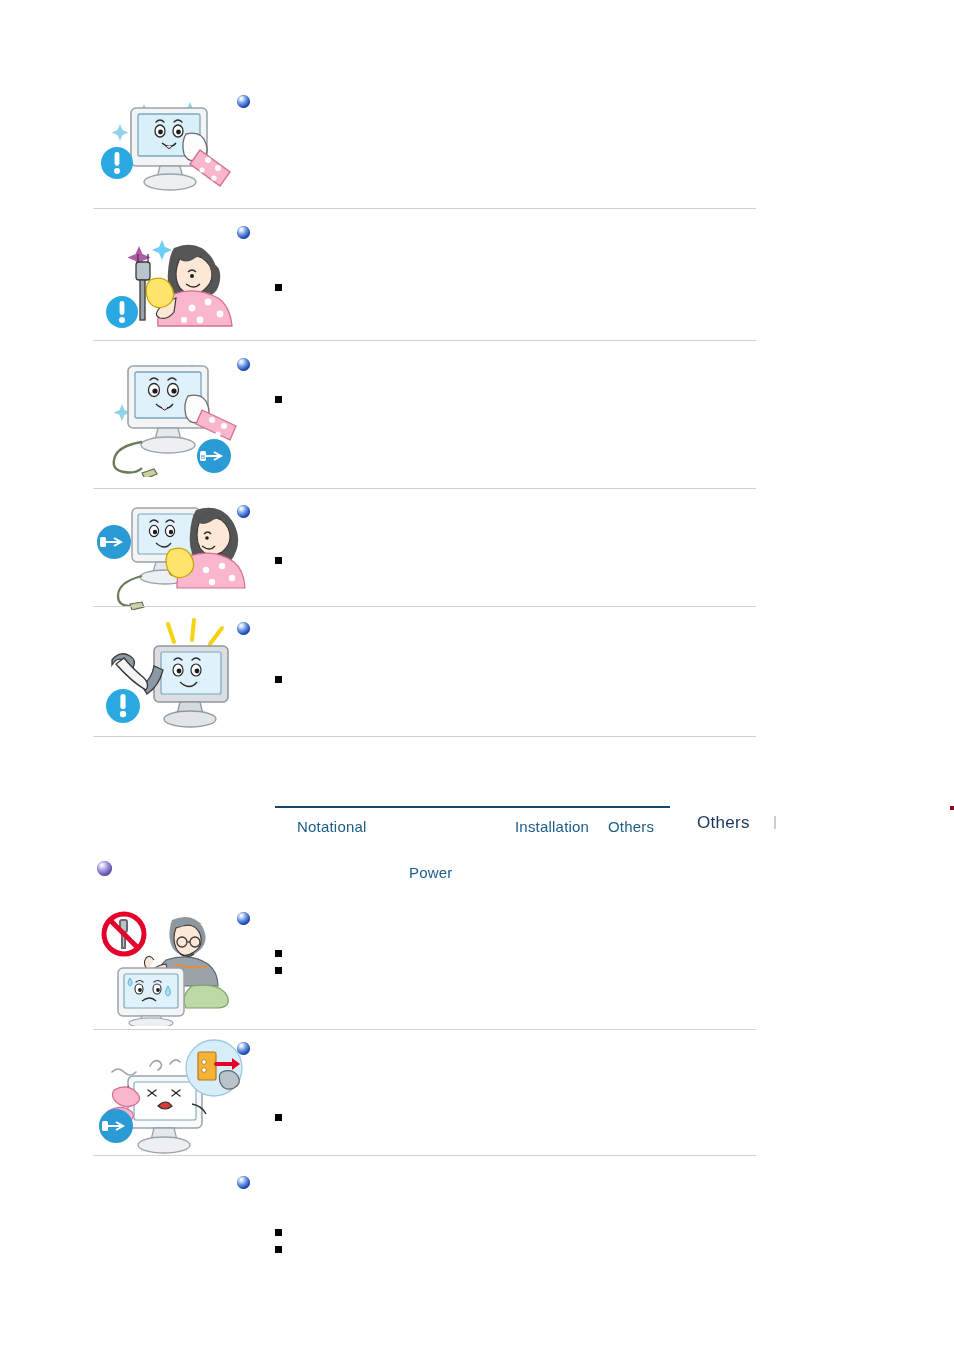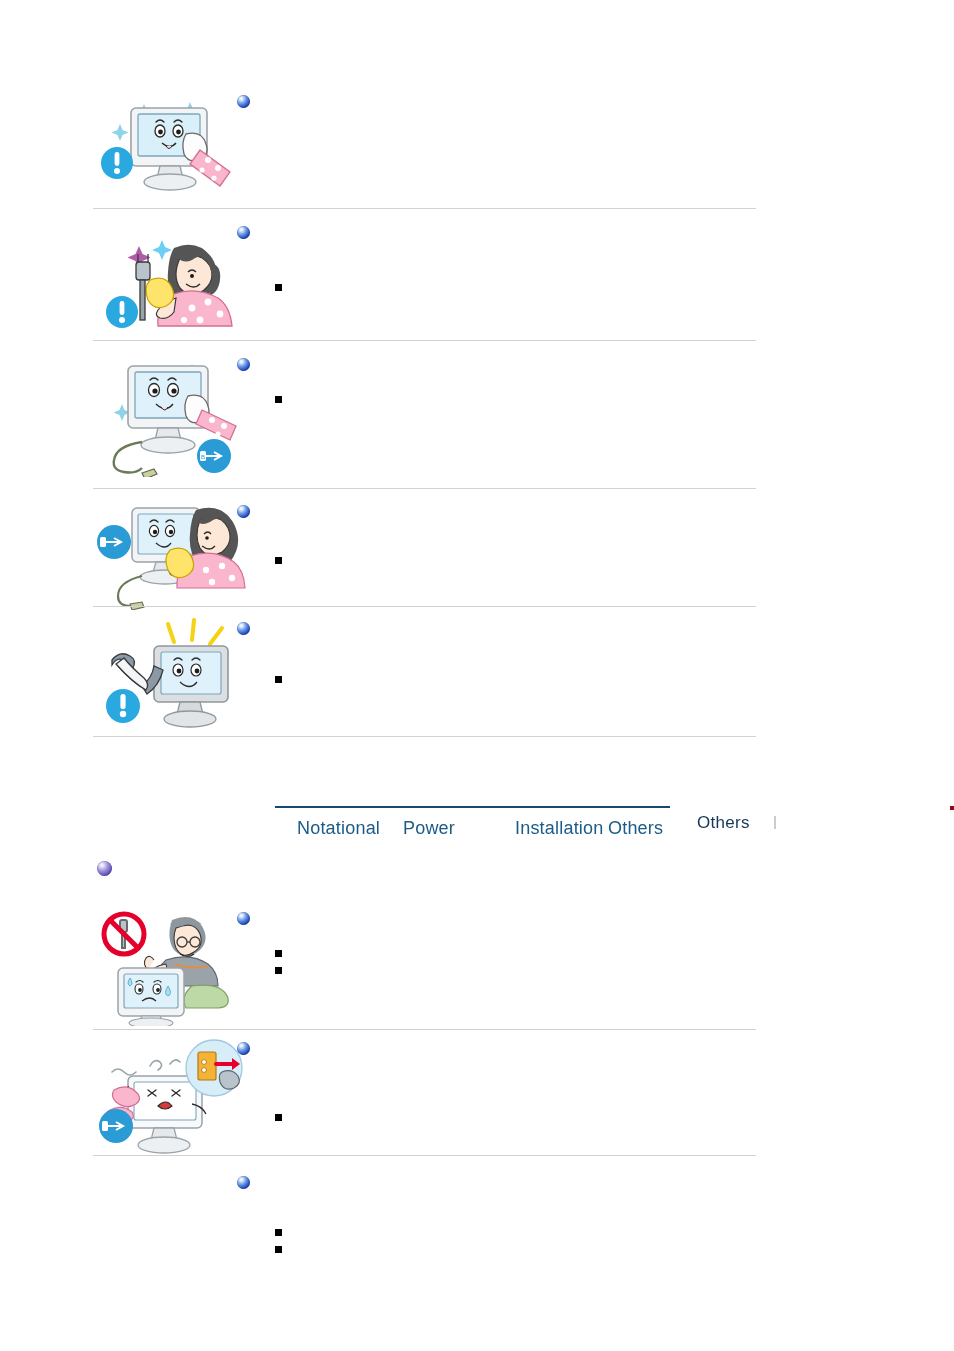--- a/index.html
+++ b/index.html
@@ -44,21 +44,21 @@
   .tabbar .rule{
     position:absolute;left:0;top:0;width:395px;height:2px;background:#16496b;
   }
   .tabbar .rule-active{
     position:absolute;left:675px;top:0;width:100px;height:4px;background:#8e0b20;
   }
   .tabbar .tick{
     position:absolute;left:0px;top:10px;width:2px;height:13px;background:#c8cdd2;
   }
   .tab{
-    position:absolute;top:12px;color:#1b5b87;font-size:18px;
+    position:absolute;top:12px;color:#1b5b87;font-size:15px;
     letter-spacing:.2px;white-space:nowrap;cursor:pointer;
   }
   .tab.active{
     color:#16365c;font-size:17px;top:7px;letter-spacing:.3px;
   }
 
   
   .ill{position:absolute;}
   .ill svg{display:block;}
 </style>
@@ -309,21 +309,21 @@
   <div class="txt head" style="left:260px;top:620px;width:490px;"></div>
   <span class="dot" style="left:275px;top:676px;"></span>
   <div class="txt" style="left:292px;top:671px;width:458px;"></div>
   <div class="divider" style="top:736px;"></div>
 
   <div class="tabbar">
     <div class="rule"></div>
     <div class="rule-active"></div>
     <div class="tick" style="left:499px;"></div>
     <div class="tab" style="left:22px;">Notational</div>
-    <div class="tab" style="left:128px;">Power</div>
+    <div class="tab" style="left:134px;margin-top:46px;">Power</div>
     <div class="tab" style="left:240px;">Installation</div>
     <div class="tab" style="left:333px;">Others</div>
     <div class="tab active" style="left:422px;">Others</div>
   </div>
 
   <span class="sphere violet" style="left:97px;top:861px;"></span>
   <div class="txt head" style="left:120px;top:858px;width:630px;"></div>
 
   <div class="ill" style="left:96px;top:908px;">
     <svg width="150" height="118" viewBox="0 0 150 118">

